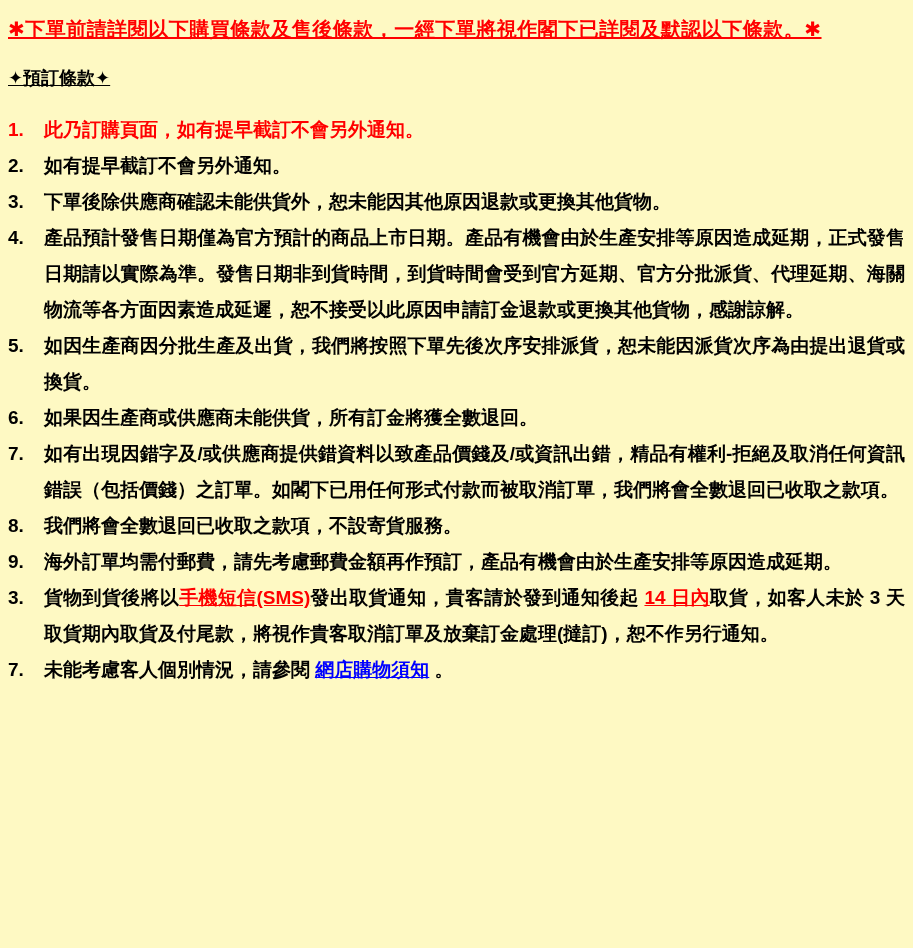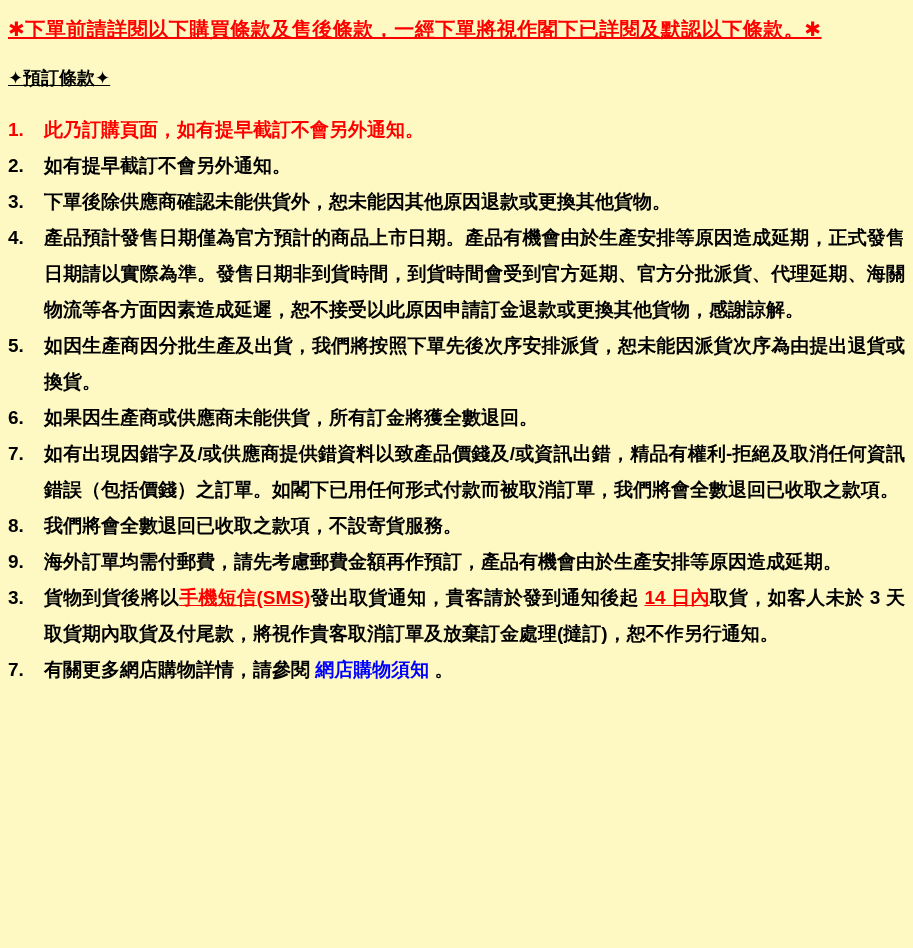--- a/index.html
+++ b/index.html
@@ -48,20 +48,21 @@
     text-align: justify;
     text-justify: inter-ideograph;
   }
   .red { color: #ff0000; }
   .red-u {
     color: #ff0000;
     text-decoration: underline;
   }
   .link {
     color: #0000ff;
+    text-decoration: underline;
     cursor: pointer;
   }
 </style>
 </head>
 <body>
 
 <div class="page">
   <div class="page-title">✱下單前請詳閱以下購買條款及售後條款，一經下單將視作閣下已詳閱及默認以下條款。✱</div>
 
   <div class="section-heading">✦預訂條款✦</div>
@@ -102,16 +103,16 @@
       <div class="term">
         <span class="num">9.</span>
         <div class="txt"><span>海外訂單均需付郵費，請先考慮郵費金額再作預訂，產品有機會由於生產安排等原因造成延期。</span></div>
       </div>
       <div class="term">
         <span class="num">3.</span>
         <div class="txt"><span>貨物到貨後將以</span><span class="red-u">手機短信(SMS)</span><span>發出取貨通知，貴客請於發到通知後起 </span><span class="red-u">14 日內</span><span>取貨，如客人未於 3 天取貨期內取貨及付尾款，將視作貴客取消訂單及放棄訂金處理(撻訂)，恕不作另行通知。</span></div>
       </div>
       <div class="term">
         <span class="num">7.</span>
-        <div class="txt"><span>有關更多網店購物詳情，請參閱 </span><span class="link">網店購物須知</span><span> 。</span></div>
+        <div class="txt"><span>未能考慮客人個別情況，請參閱 </span><span class="link">網店購物須知</span><span> 。</span></div>
       </div>
     </div>
 </div>
 
 </body></html>

